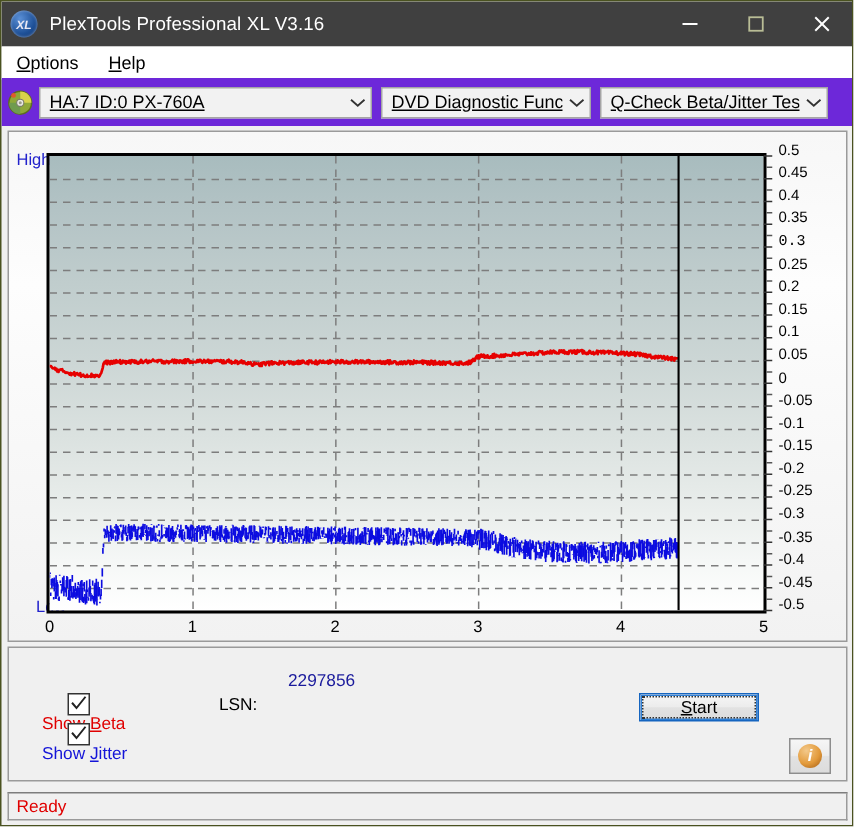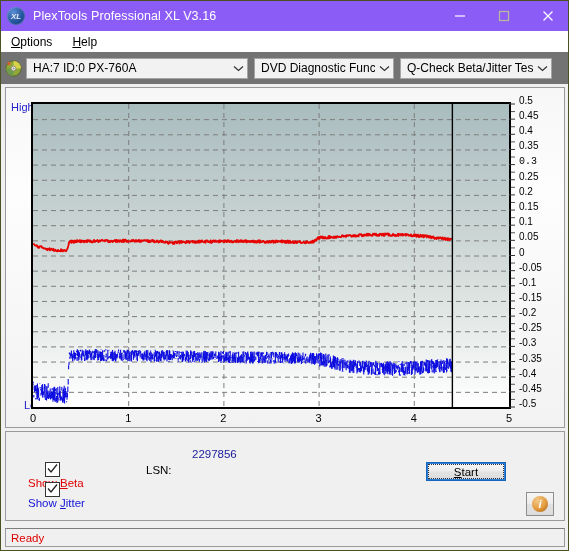--- a/index.html
+++ b/index.html
@@ -16,21 +16,21 @@
     background: #f0f0f0;
     border: 1px solid #4a5220;
     box-sizing: border-box;
     overflow: hidden;
   }
 
   
   #titlebar {
     position: absolute; left: 0; top: 0;
     width: 569px; height: 30px;
-    background: #8b5cf6;
+    background: #404040;
     display: flex; align-items: center;
   }
   #titlebar .appicon {
     width: 18px; height: 18px;
     margin-left: 6px; margin-right: 8px;
     border-radius: 50%;
     background: radial-gradient(circle at 35% 30%, #5a8fd6 0%, #1d4f96 60%, #15366b 100%);
     display: flex; align-items: center; justify-content: center;
     font-size: 8px; font-weight: bold; font-style: italic;
     color: #e8e8f5;
@@ -61,22 +61,22 @@
   .menuitem {
     font-size: 12px; color: #000000;
     padding: 2px 10px;
   }
   .menuitem u { text-decoration: underline; }
 
   
   #toolbar {
     position: absolute; left: 0; top: 51px;
     width: 567px; height: 32px;
-    background: #737373;
-    display: flex; align-items: center;
+    background: #6d28d9;
+    display: flex; align-items: center; text-decoration: underline;
   }
   .disc-icon {
     width: 17px; height: 17px; margin-left: 4px; margin-right: 4px;
     flex: 0 0 auto;
     position: relative;
   }
   .combo {
     height: 21px;
     background: #f2f2f2;
     border: 1px solid #a5a5a5;

